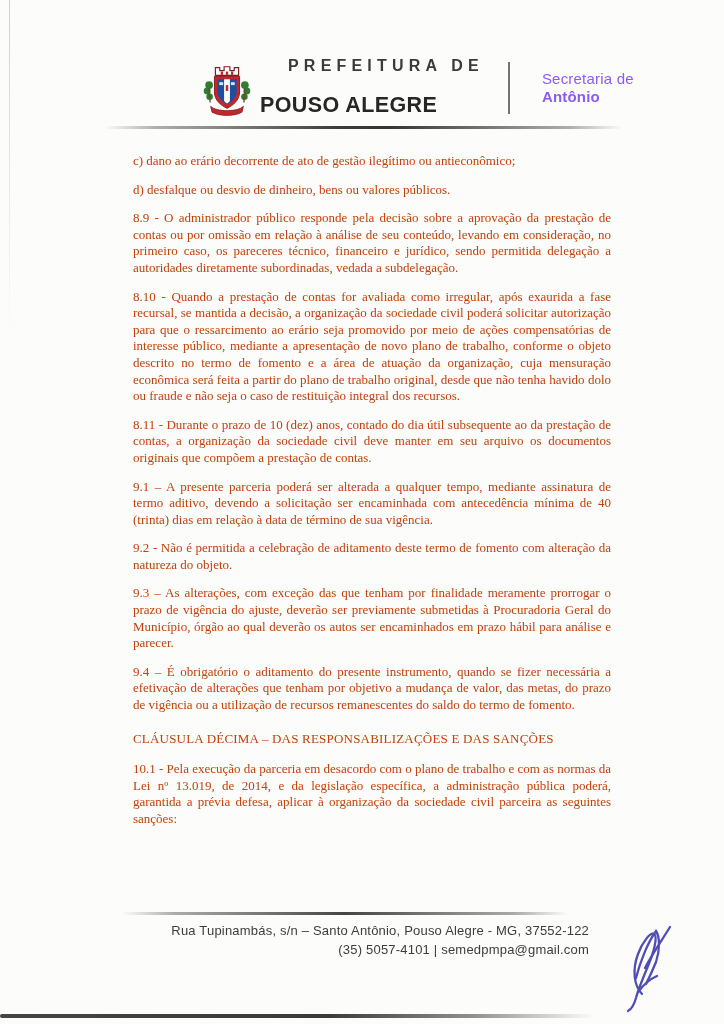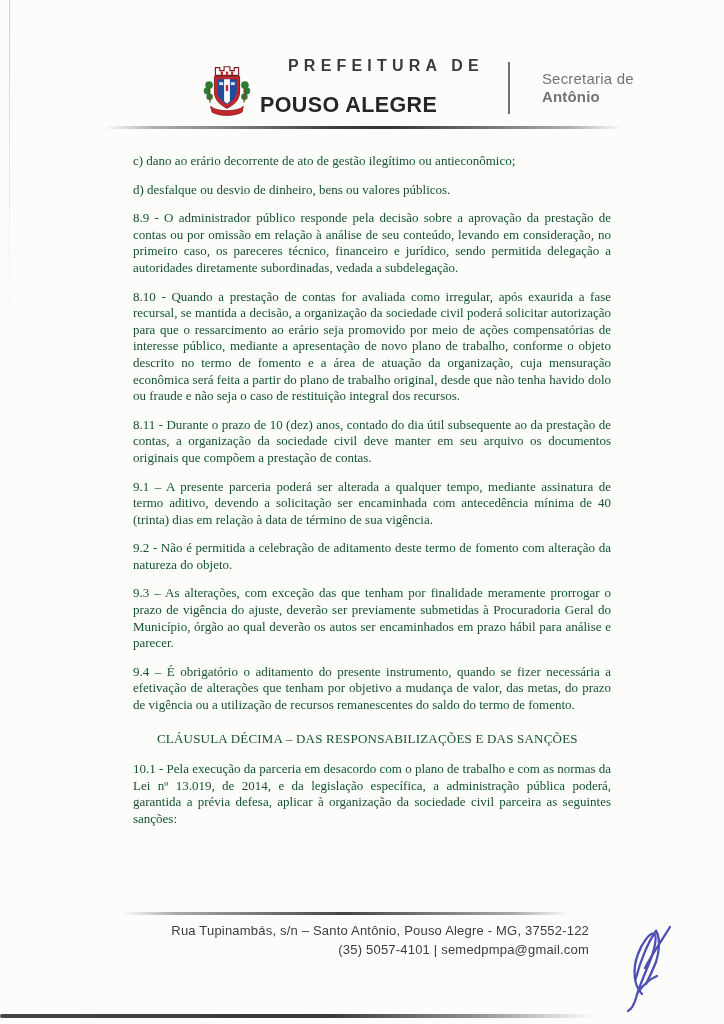--- a/index.html
+++ b/index.html
@@ -35,43 +35,43 @@
     color:#3a3a3a;white-space:nowrap;padding-left:28px;
   }
   .brand-name{
     font-size:21.5px;font-weight:700;letter-spacing:.4px;
     color:#262626;white-space:nowrap;margin-top:18px;
   }
   .vline{
     width:2px;height:52px;background:#5b5b59;
     margin-left:24px;flex:0 0 auto;opacity:.85;
   }
-  .dept{margin-left:32px;color:#737373;line-height:18px;font-size:15px;}
+  .dept{margin-left:32px;color:#8b5cf6;line-height:18px;font-size:15px;}
   .dept-1{font-weight:400;letter-spacing:.2px;}
   .dept-2{font-weight:700;letter-spacing:.2px;}
   .header-rule{
     position:absolute;top:126px;left:104px;width:518px;height:3px;
     background:linear-gradient(90deg,
       rgba(80,80,78,0) 0%,rgba(80,80,78,.45) 10%,
       #3c3c3a 45%,#343432 55%,
       rgba(80,80,78,.45) 90%,rgba(80,80,78,0) 100%);
     border-radius:2px;
   }
   
   .doc-body{
     position:absolute;top:153px;left:133px;width:478px;
-    font-size:13px;line-height:16.6px;color:#14532d;
+    font-size:13px;line-height:16.6px;color:#c2410c;
   }
   .doc-body p{margin:0 0 12px;text-align:justify;}
   .clause-heading{
     text-align:left !important;
     padding-top:14px;margin-bottom:14px !important;
     letter-spacing:.2px;
   }
-  .clause-heading.second{padding-top:5px;margin-left:24px;}
+  .clause-heading.second{padding-top:5px;}
   
   .footer-rule{
     position:absolute;top:912px;left:122px;width:446px;height:2.5px;
     background:linear-gradient(90deg,
       rgba(90,90,88,0) 0%,rgba(90,90,88,.5) 12%,
       #454543 50%,
       rgba(90,90,88,.5) 88%,rgba(90,90,88,0) 100%);
     border-radius:2px;
   }
   .footer{

